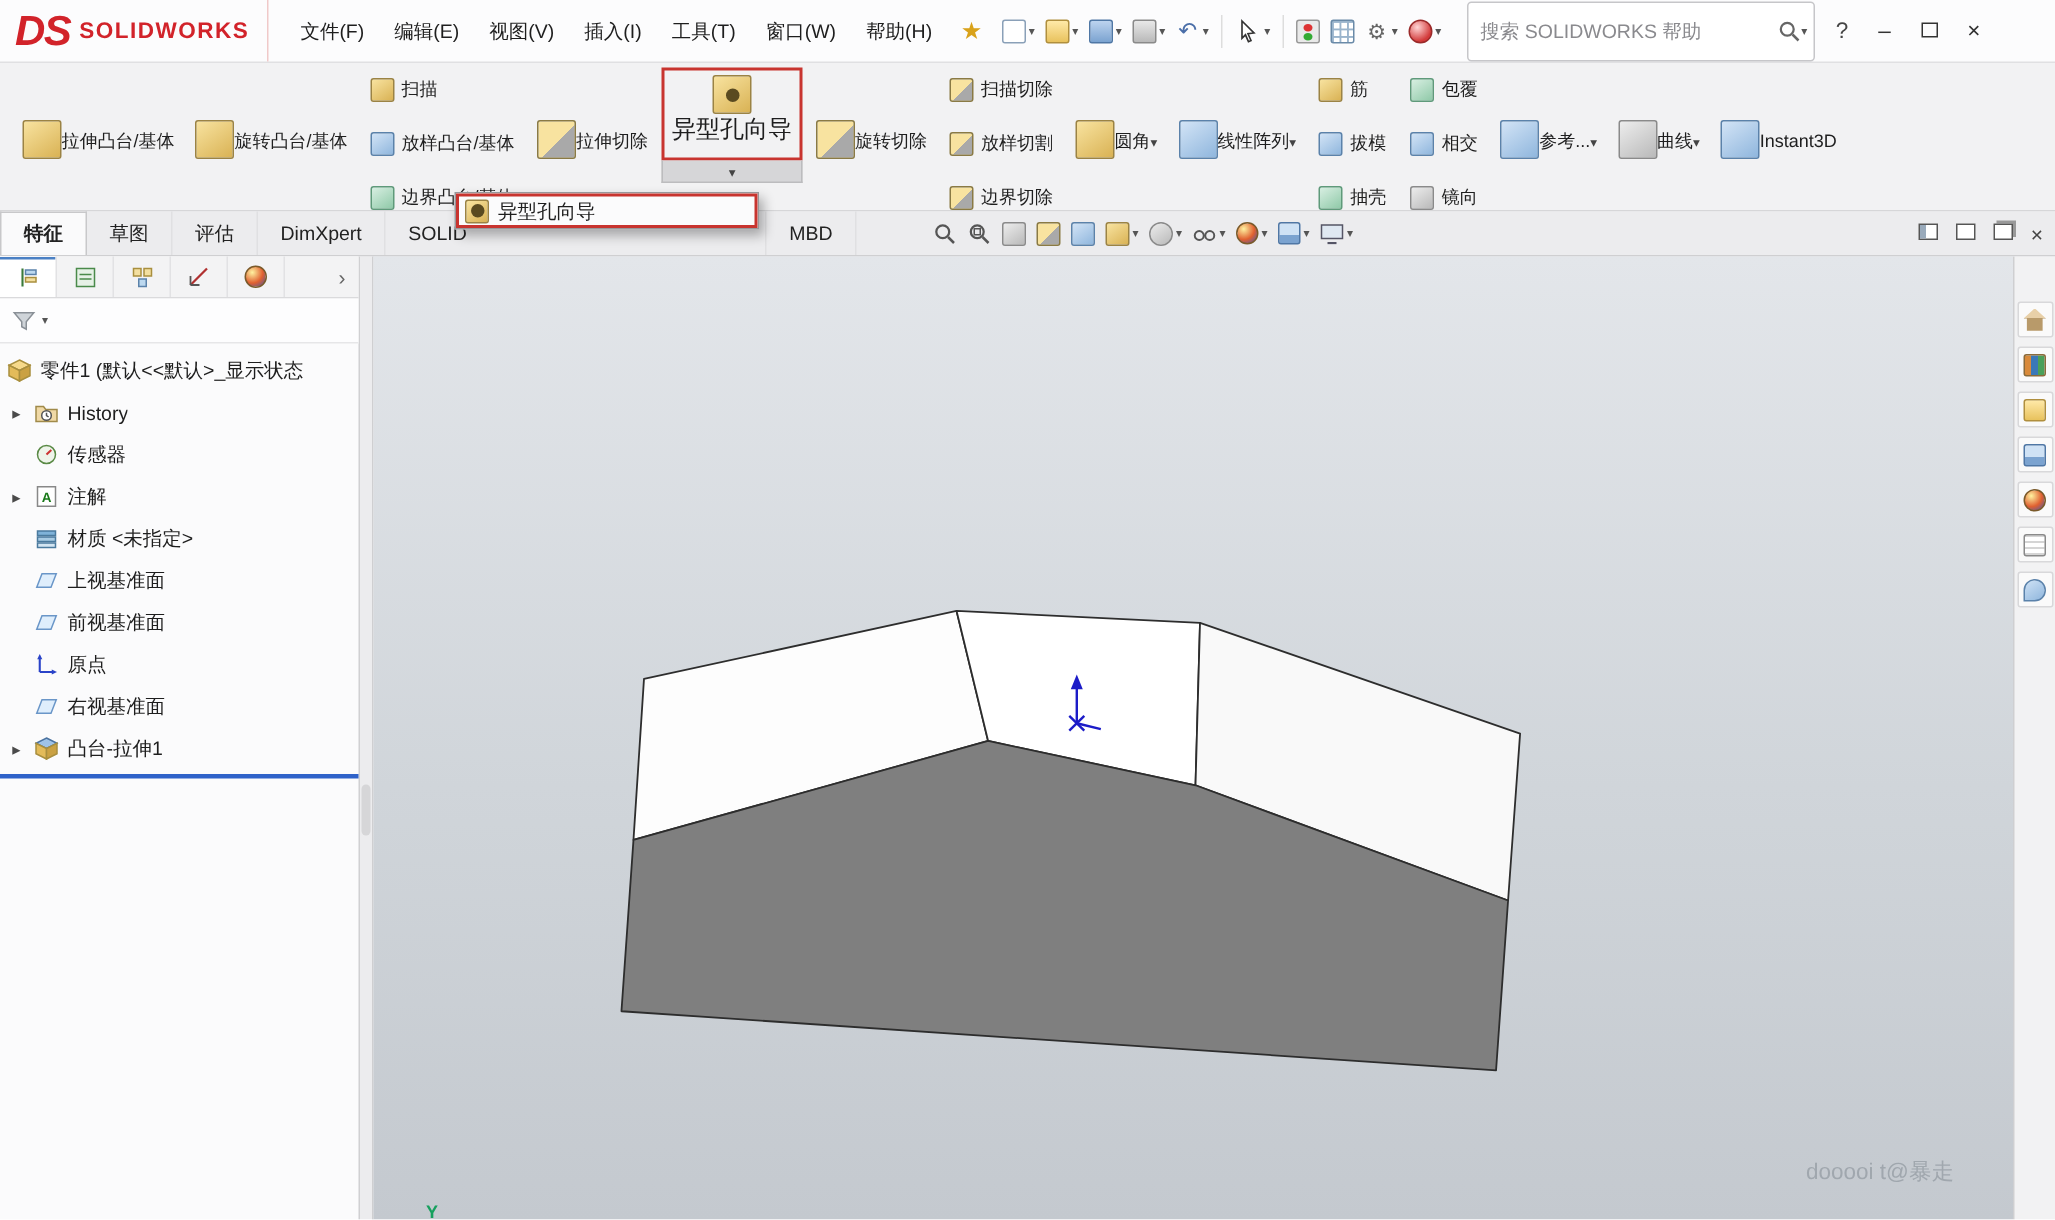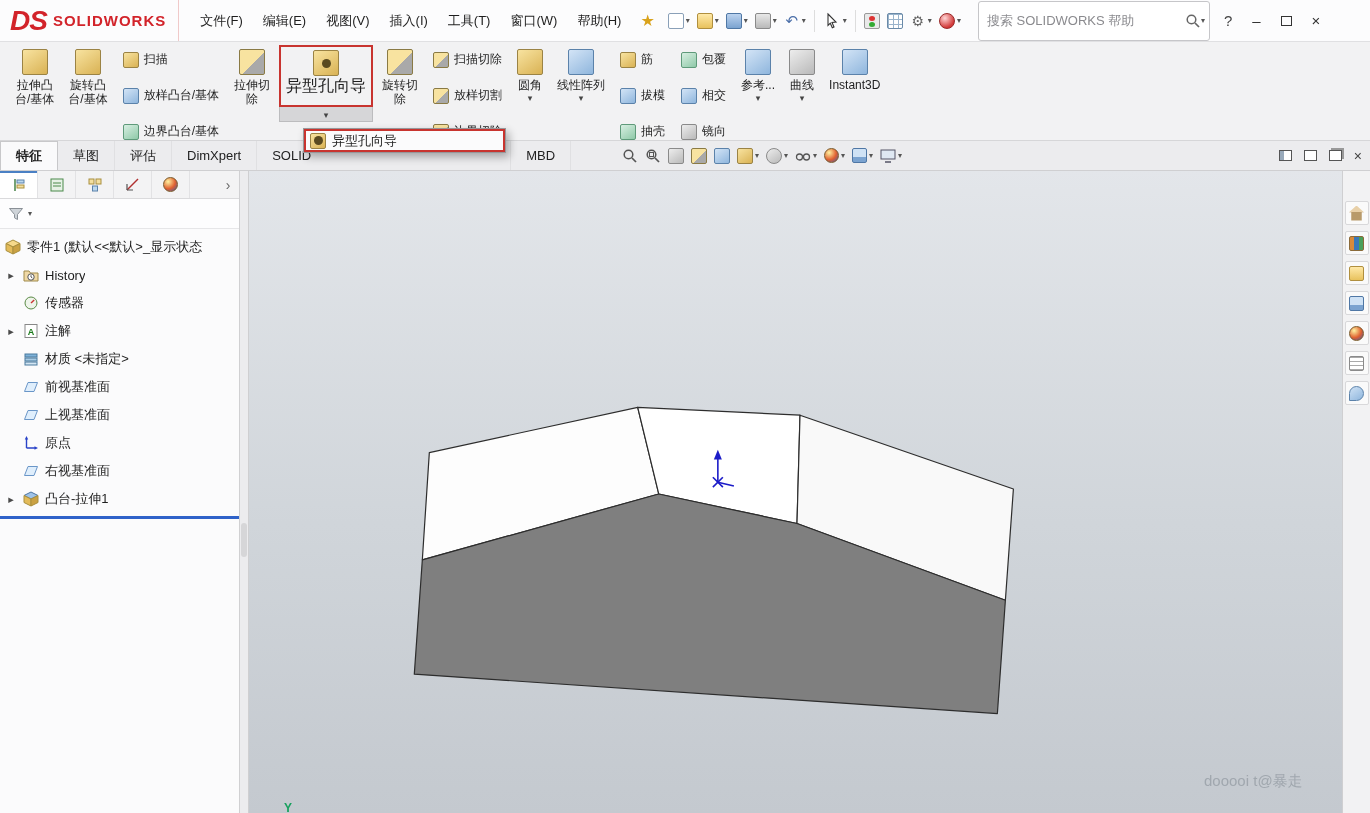--- a/index.html
+++ b/index.html
@@ -33,21 +33,21 @@
   .mi-appear{background:radial-gradient(circle at 35% 30%,#ffd5d5,#d23a3a 70%);border:1px solid #9a2a2a;border-radius:50%;}
   .search-box{display:flex;align-items:center;margin-left:14px;width:232px;height:40px;border:1px solid #c6c6c9;background:#fff;border-radius:3px;padding:0 4px 0 8px;}
   .search-input{flex:1;border:none;outline:none;font-size:13px;color:#3a3a3a;background:transparent;font-family:inherit;min-width:0;}
   .search-input::placeholder{color:#8a8a8e;opacity:1;}
   .help-q{font-size:15px;color:#444;margin:0 10px 0 14px;}
   .winbtn{font-size:15px;color:#333;padding:2px 10px;}
   .maxbox{display:inline-block;width:11px;height:10px;border:1px solid #333;}
 
   
   .ribbon{flex:0 0 86px;background:#f2f2f3;border-bottom:1px solid #d6d6d8;display:flex;align-items:stretch;padding:3px 4px 0 8px;position:relative;}
-  .rb-big{display:flex;flex-direction:column;align-items:center;justify-content:flex-start;padding:4px 7px 0;font-size:12px;line-height:1.2;text-align:center;color:#1f1f1f;}
+  .rb-big{display:flex;flex-direction:row;align-items:center;justify-content:flex-start;padding:4px 7px 0;font-size:12px;line-height:1.2;text-align:center;color:#1f1f1f;}
   .rb-big .ic{margin-bottom:3px;}
   .rb-col{display:flex;flex-direction:column;justify-content:flex-start;gap:19px;padding:6px 8px 0;}
   .rb-small{display:flex;align-items:center;gap:5px;font-size:12px;color:#1f1f1f;white-space:nowrap;}
   .ic{position:relative;border-radius:2px;flex:0 0 auto;}
   .ic26{width:26px;height:26px;}
   .ic16{width:16px;height:16px;}
   .ic-gold{background:linear-gradient(145deg,#f8e3a0,#d9b254);border:1px solid #9b8344;}
   .ic-blue{background:linear-gradient(145deg,#d3e4f6,#8fb6dd);border:1px solid #5b82aa;}
   .ic-teal{background:linear-gradient(145deg,#d8efe2,#8fc9a8);border:1px solid #5f9a7a;}
   .ic-gray{background:linear-gradient(145deg,#ededed,#b9b9b9);border:1px solid #8a8a8a;}
@@ -455,28 +455,28 @@
               <rect x="2" y="7" width="12" height="3" fill="#a8cbe4" stroke="#4a7a9e"></rect>
               <rect x="2" y="11" width="12" height="3" fill="#d3e5f2" stroke="#4a7a9e"></rect>
             </svg>
           <span class="lbl">材质 &lt;未指定&gt;</span>
         </div>
         <div class="trow">
           <span class="arrow"></span>
           <svg class="tico" viewBox="0 0 16 16">
               <path d="M1.5 12.5 L5 3.5 H14.5 L11 12.5 Z" fill="#dfeefc" stroke="#6a96c8"></path>
             </svg>
+          <span class="lbl">上视基准面</span>
+        </div>
+        <div class="trow">
+          <span class="arrow"></span>
+          <svg class="tico" viewBox="0 0 16 16">
+              <path d="M1.5 12.5 L5 3.5 H14.5 L11 12.5 Z" fill="#dfeefc" stroke="#6a96c8"></path>
+            </svg>
           <span class="lbl">前视基准面</span>
-        </div>
-        <div class="trow">
-          <span class="arrow"></span>
-          <svg class="tico" viewBox="0 0 16 16">
-              <path d="M1.5 12.5 L5 3.5 H14.5 L11 12.5 Z" fill="#dfeefc" stroke="#6a96c8"></path>
-            </svg>
-          <span class="lbl">上视基准面</span>
         </div>
         <div class="trow">
           <span class="arrow"></span>
           <svg class="tico" viewBox="0 0 16 16">
               <path d="M3.5 13 V3.5 M3.5 13 H13" stroke="#2a43c8" stroke-width="1.4" fill="none"></path>
               <path d="M3.5 1 L1.8 4.5 H5.2 Z" fill="#2a43c8"></path>
               <path d="M15 13 L11.5 11.3 V14.7 Z" fill="#2a43c8"></path>
             </svg>
           <span class="lbl">原点</span>
         </div>

